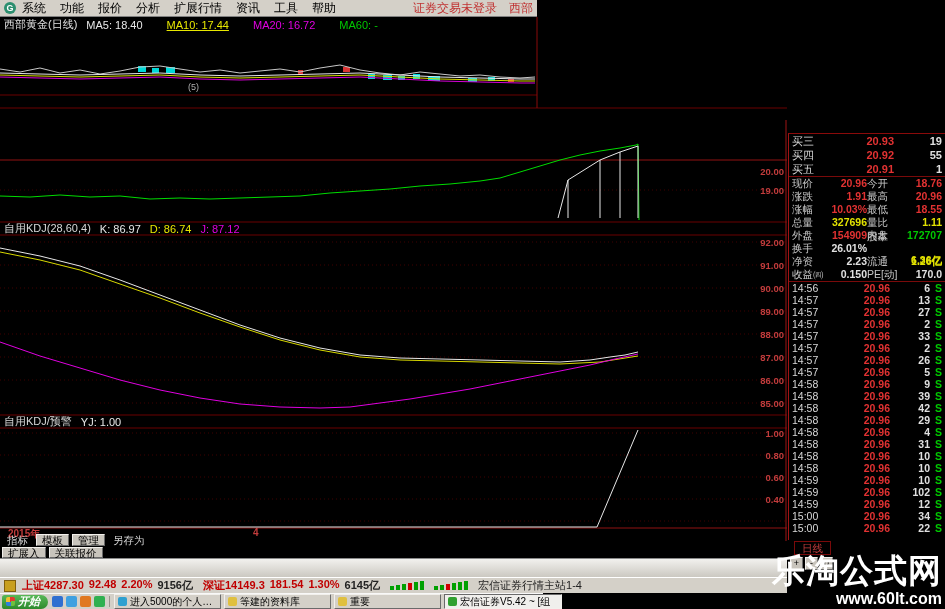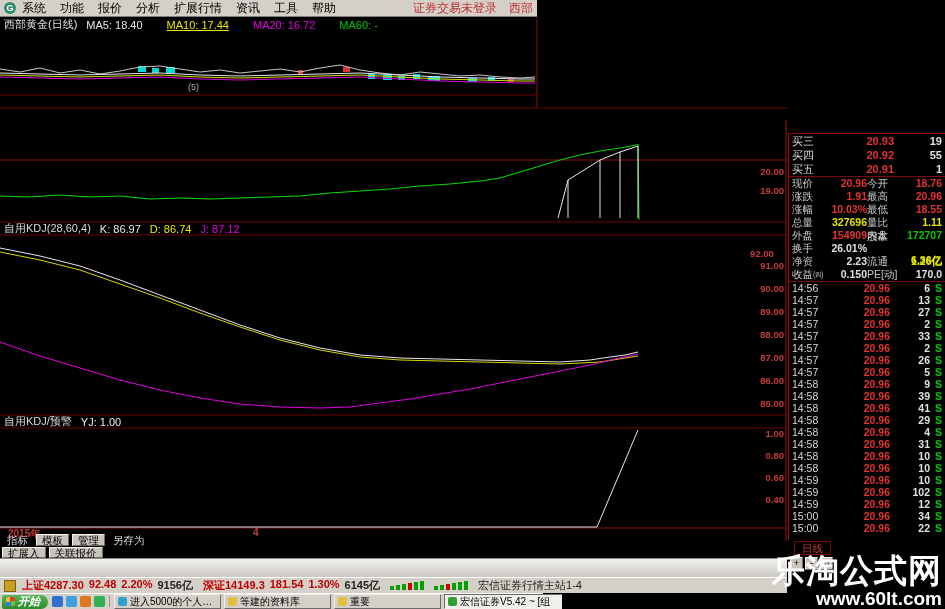--- a/index.html
+++ b/index.html
@@ -84,21 +84,21 @@
 
   #period-label{position:absolute;left:794px;top:541px;font-size:10.5px;color:#c23c3c;z-index:3;
                 border:1px solid #7a0a0a;padding:0 7px;line-height:12px;}
   #zoom-buttons{position:absolute;left:790px;top:557px;display:flex;gap:2px;z-index:3;}
   .zbtn{width:11px;height:11px;background:#c8c4bc;border:1px solid;cursor:pointer;
         border-color:#f2f0ec #6a6a6a #6a6a6a #f2f0ec;font-size:9px;line-height:10px;text-align:center;color:#000;}
 
   
   #watermark{position:absolute;right:3px;bottom:0;text-align:right;color:#fff;z-index:9;}
   .wm1{font-size:33px;font-weight:bold;line-height:36px;letter-spacing:1px;}
-  .wm2{font-size:19px;font-weight:bold;line-height:20px;}
+  .wm2{font-size:16px;font-weight:bold;line-height:20px;}
 </style>
 </head>
 <body>
 
 <div id="stage">
 
   <svg id="chart-svg" width="945" height="609">
       <line x1="0" y1="95" x2="537" y2="95" stroke="#6b0000" stroke-width="1"></line>
       <line x1="0" y1="108" x2="787" y2="108" stroke="#6b0000" stroke-width="1"></line>
       <line x1="0" y1="222" x2="787" y2="222" stroke="#6b0000" stroke-width="1"></line>
@@ -174,21 +174,21 @@
   <div class="chart-row" style="top:415px">
     <span class="ind-name">自用KDJ/预警</span>
     <span id="ind3-items" style="display:flex;gap:9px">
         <span style="color: rgb(232, 232, 232);">YJ: 1.00</span>
       </span>
   </div>
 
   <div id="axis-layer">
       <div class="axis-label" style="top: 166px;">20.00</div>
       <div class="axis-label" style="top: 185px;">19.00</div>
-      <div class="axis-label" style="top: 248px; text-align: center;">92.00</div>
+      <div class="axis-label" style="top: 237px;">92.00</div>
       <div class="axis-label" style="top: 260px;">91.00</div>
       <div class="axis-label" style="top: 283px;">90.00</div>
       <div class="axis-label" style="top: 306px;">89.00</div>
       <div class="axis-label" style="top: 329px;">88.00</div>
       <div class="axis-label" style="top: 352px;">87.00</div>
       <div class="axis-label" style="top: 375px;">86.00</div>
       <div class="axis-label" style="top: 398px;">85.00</div>
       <div class="axis-label" style="top: 428px;">1.00</div>
       <div class="axis-label" style="top: 450px;">0.80</div>
       <div class="axis-label" style="top: 472px;">0.60</div>
@@ -420,21 +420,21 @@
         </div>
         <div class="tick-row">
           <span class="tick-time">14:58</span>
           <span class="tick-price">20.96</span>
           <span class="tick-vol">39</span>
           <span class="tick-flag">S</span>
         </div>
         <div class="tick-row">
           <span class="tick-time">14:58</span>
           <span class="tick-price">20.96</span>
-          <span class="tick-vol">41</span>
+          <span class="tick-vol">42</span>
           <span class="tick-flag">S</span>
         </div>
         <div class="tick-row">
           <span class="tick-time">14:58</span>
           <span class="tick-price">20.96</span>
           <span class="tick-vol">29</span>
           <span class="tick-flag">S</span>
         </div>
         <div class="tick-row">
           <span class="tick-time">14:58</span>

